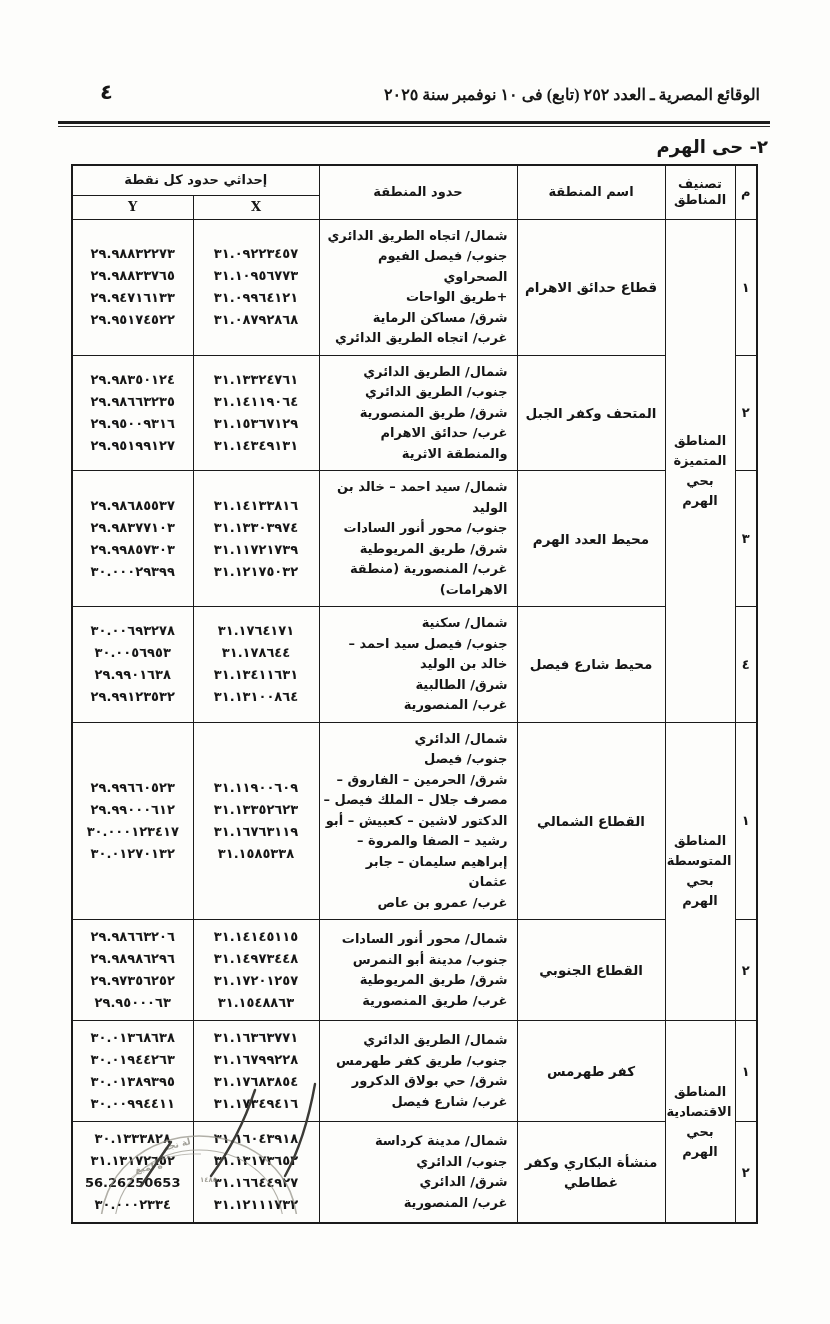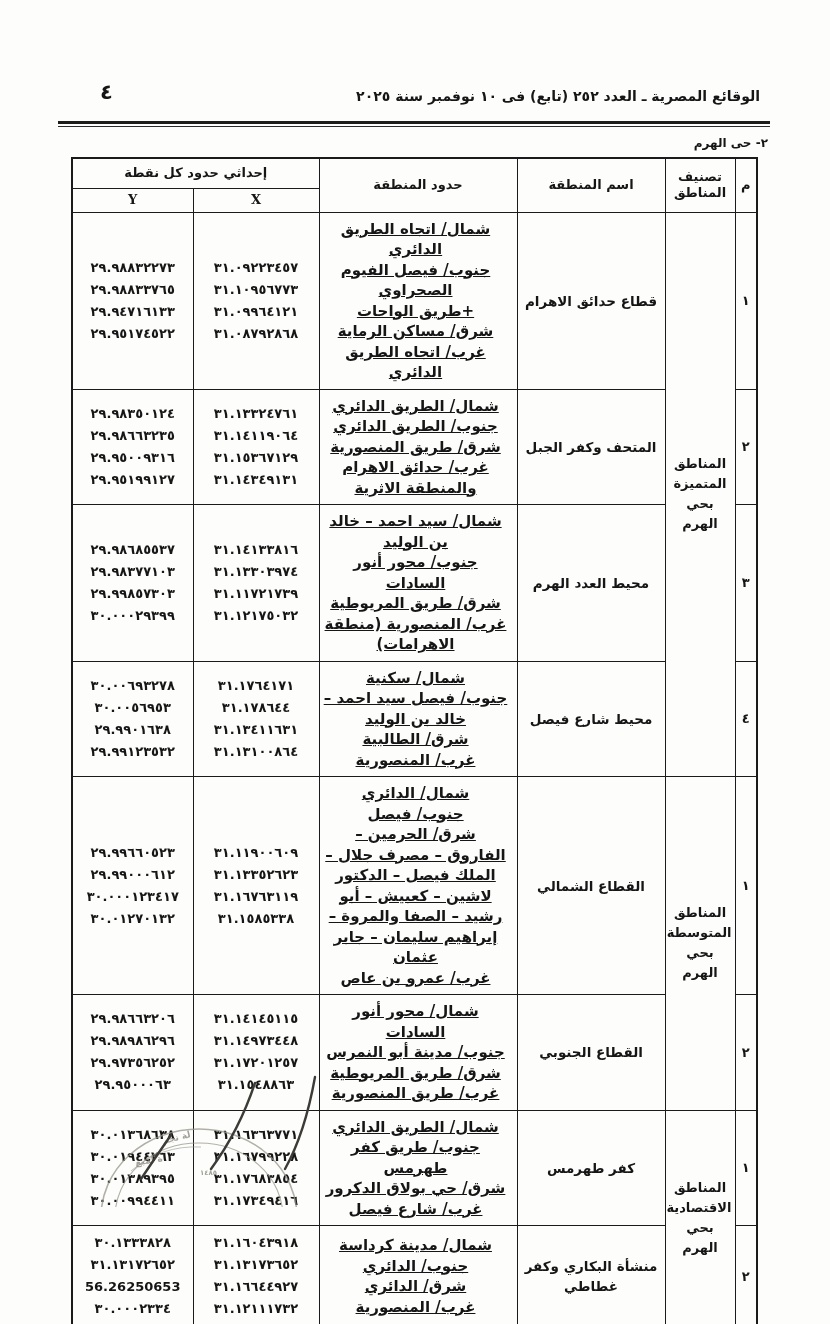--- a/index.html
+++ b/index.html
@@ -15,41 +15,42 @@
   }
   
   .page-header {
     display: flex;
     justify-content: space-between;
     align-items: flex-end;
     padding: 80px 70px 0 98px;
     direction: rtl;
   }
   .gazette-title {
-    font-size: 14px;
+    font-size: 16px;
     font-weight: 600;
     letter-spacing: 0.2px;
     text-align: right;
     white-space: nowrap;
+    font-family: Liberation Serif, serif;
   }
   .page-number {
     font-size: 21px;
     font-weight: 700;
     padding-left: 2px;
   }
   .header-rule {
     margin: 17px 60px 0 58px;
     height: 6px;
     border-top: 3px solid #1c1c1c;
     border-bottom: 1px solid #2a2a2a;
   }
   .section-title {
     margin: 9px 62px 7px 0;
     text-align: right;
-    font-size: 12px;
+    font-size: 18px;
     font-weight: 800;
   }
   
   .table-wrap { margin: 4px 72px 0 73px; position: relative; }
   table.areas-table {
     width: 685px;
     border-collapse: collapse;
     border: 2px solid #1b1b1b;
     table-layout: fixed;
     direction: rtl;
@@ -61,24 +62,24 @@
     text-align: center;
     padding: 3px 2px;
   }
   .areas-table thead th { font-size: 13px; line-height: 16px; }
   th.coord-head { height: 30px; }
   th.axis-head { height: 24px; font-size: 14px; font-family: "DejaVu Serif", serif; }
   td.idx-cell { font-size: 13px; }
   td.class-cell { font-size: 13px; line-height: 20px; padding: 18px 3px; }
   td.name-cell { font-size: 13.5px; line-height: 20px; padding: 4px 0; }
   td.bounds-cell {
-    font-size: 15px;
+    text-align: right;
+    font-size: 13px;
     line-height: 20.5px;
     padding: 6px 9px 6px 4px;
-    text-decoration: underline;
   }
   td.coord-cell { font-size: 13px; line-height: 22px; padding: 6px 2px; }
   .coord-value { direction: ltr; unicode-bidi: isolate; }
   
   .stamp-overlay {
     position: absolute;
     left: 6px; top: 918px;
     width: 260px; height: 132px;
     pointer-events: none;
   }

